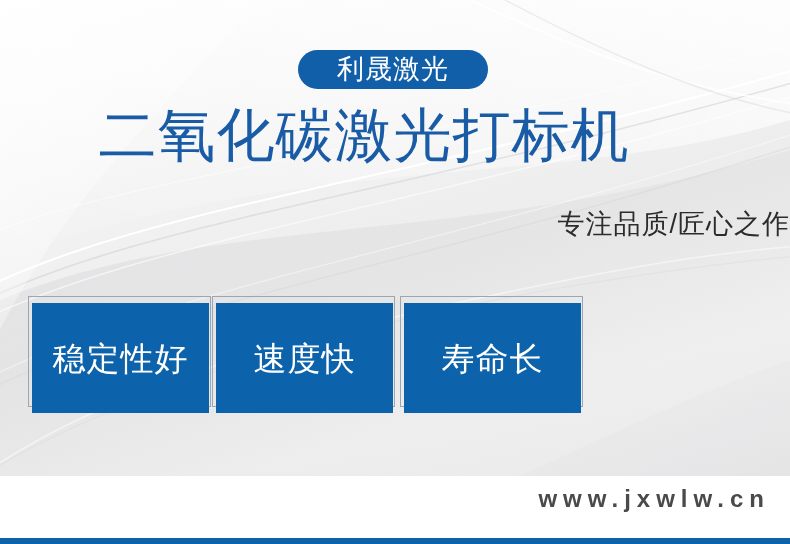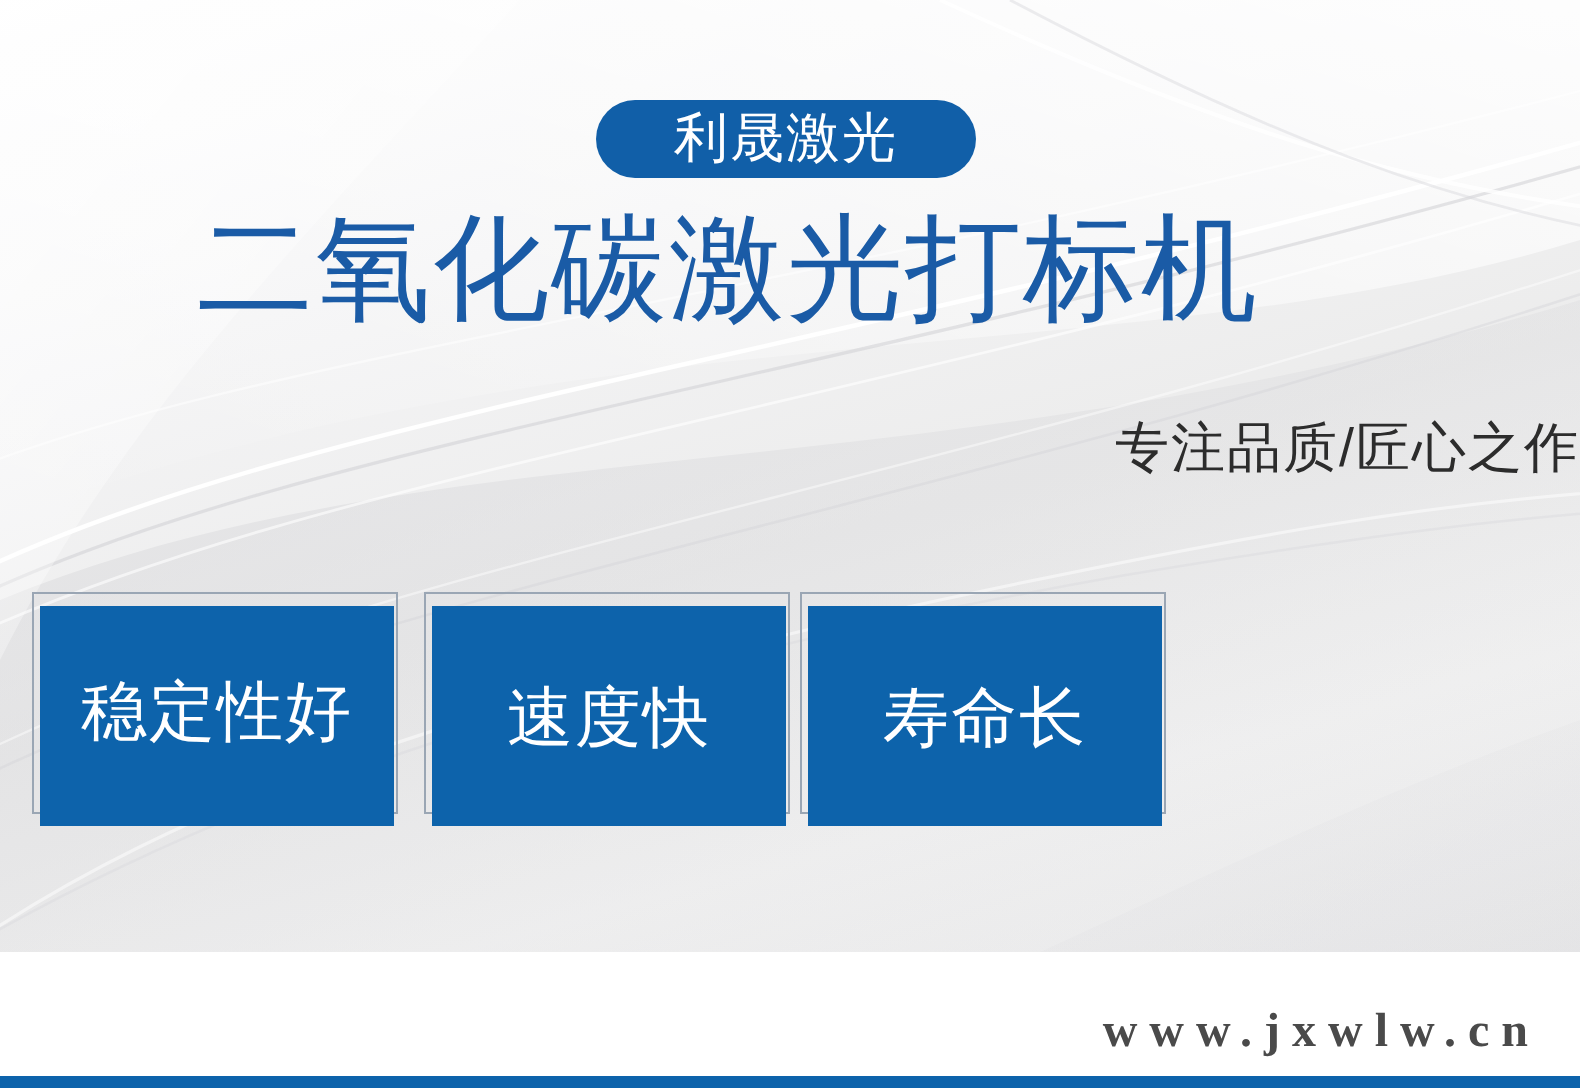--- a/index.html
+++ b/index.html
@@ -161,22 +161,21 @@
   .site-url {
     position: absolute;
     right: 20px;
     top: 487px;
     color: #4a4a4a;
     font-size: 24px;
     font-weight: 700;
     letter-spacing: 6px;
     line-height: 1;
     white-space: nowrap;
-    font-family: Liberation Serif, serif;
-    margin-top: 17px;
+    font-family: Liberation Sans, sans-serif;
   }
 </style>
 </head>
 <body>
 
 <div class="banner">
 
   <div class="bg">
     <svg class="bg-svg" viewBox="0 0 790 476" preserveAspectRatio="none">
       <defs>
@@ -228,21 +227,21 @@
   <div class="brand-pill">
     <span class="brand-pill-text">利晟激光</span>
   </div>
 
   <div class="main-title">二氧化碳激光打标机</div>
 
   <div class="subtitle">专注品质/匠心之作</div>
 
   <div class="features">
 
-    <div class="feature-card" style="left:16px;font-family:Liberation Mono, monospace;">
+    <div class="feature-card" style="left:28px;">
       <div class="feature-outline"></div>
       <div class="feature-fill">
         <span class="feature-label">稳定性好</span>
       </div>
     </div>
 
     <div class="feature-card" style="left:212px;">
       <div class="feature-outline"></div>
       <div class="feature-fill">
         <span class="feature-label">速度快</span>

